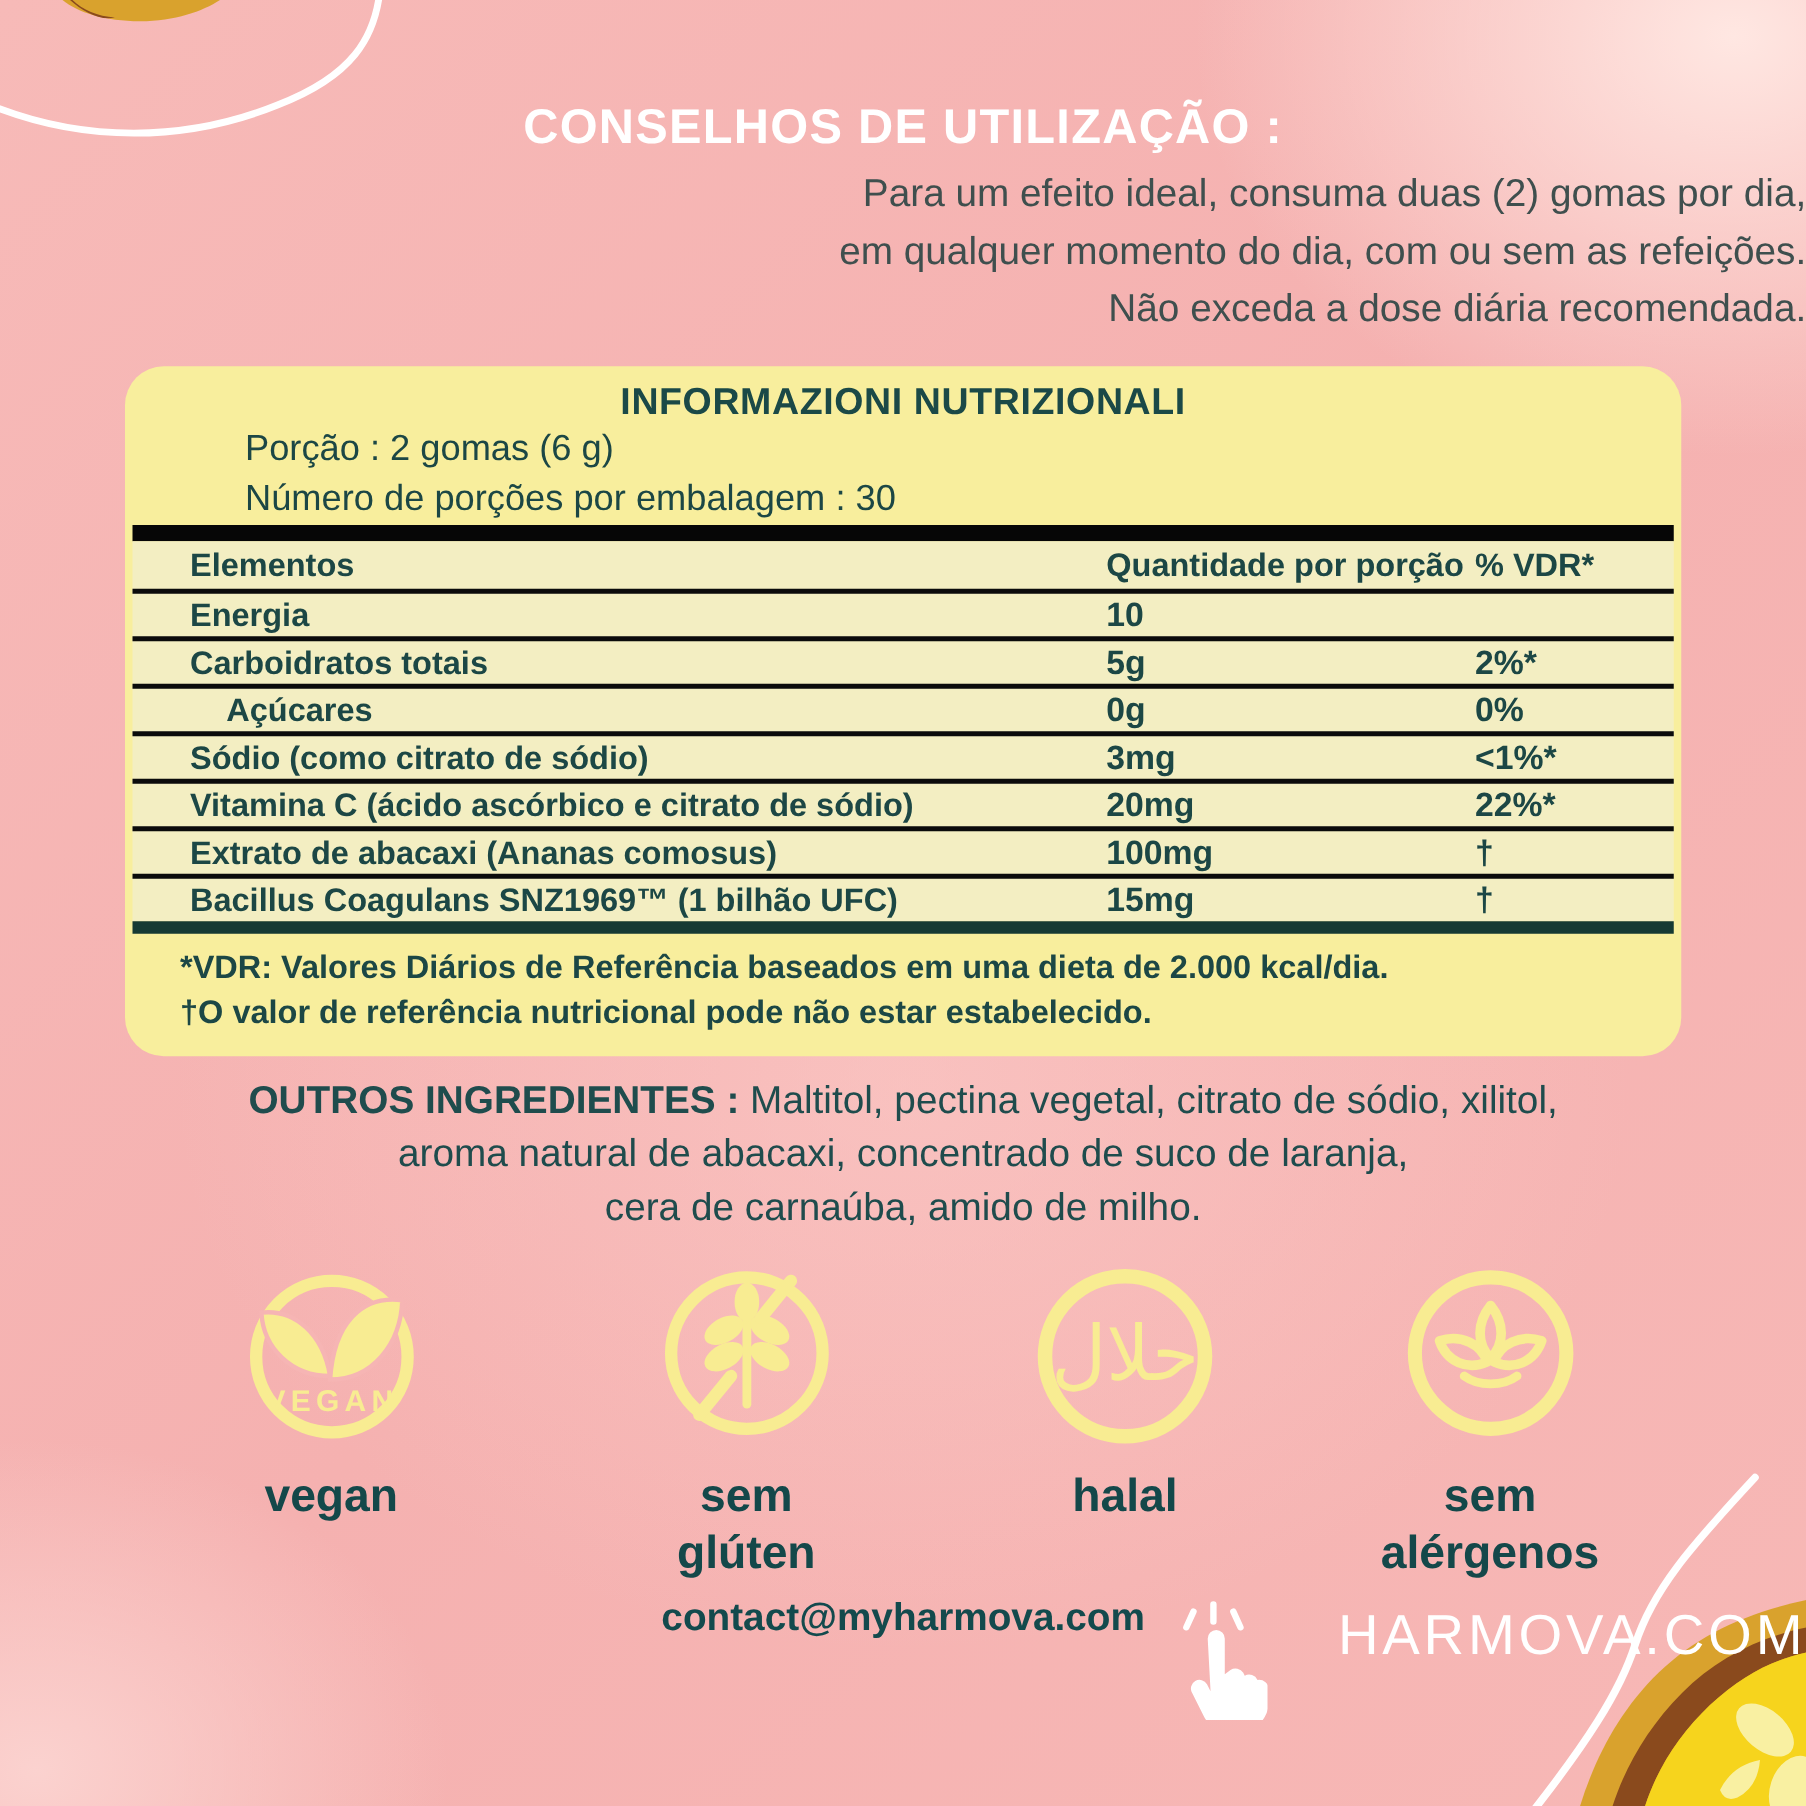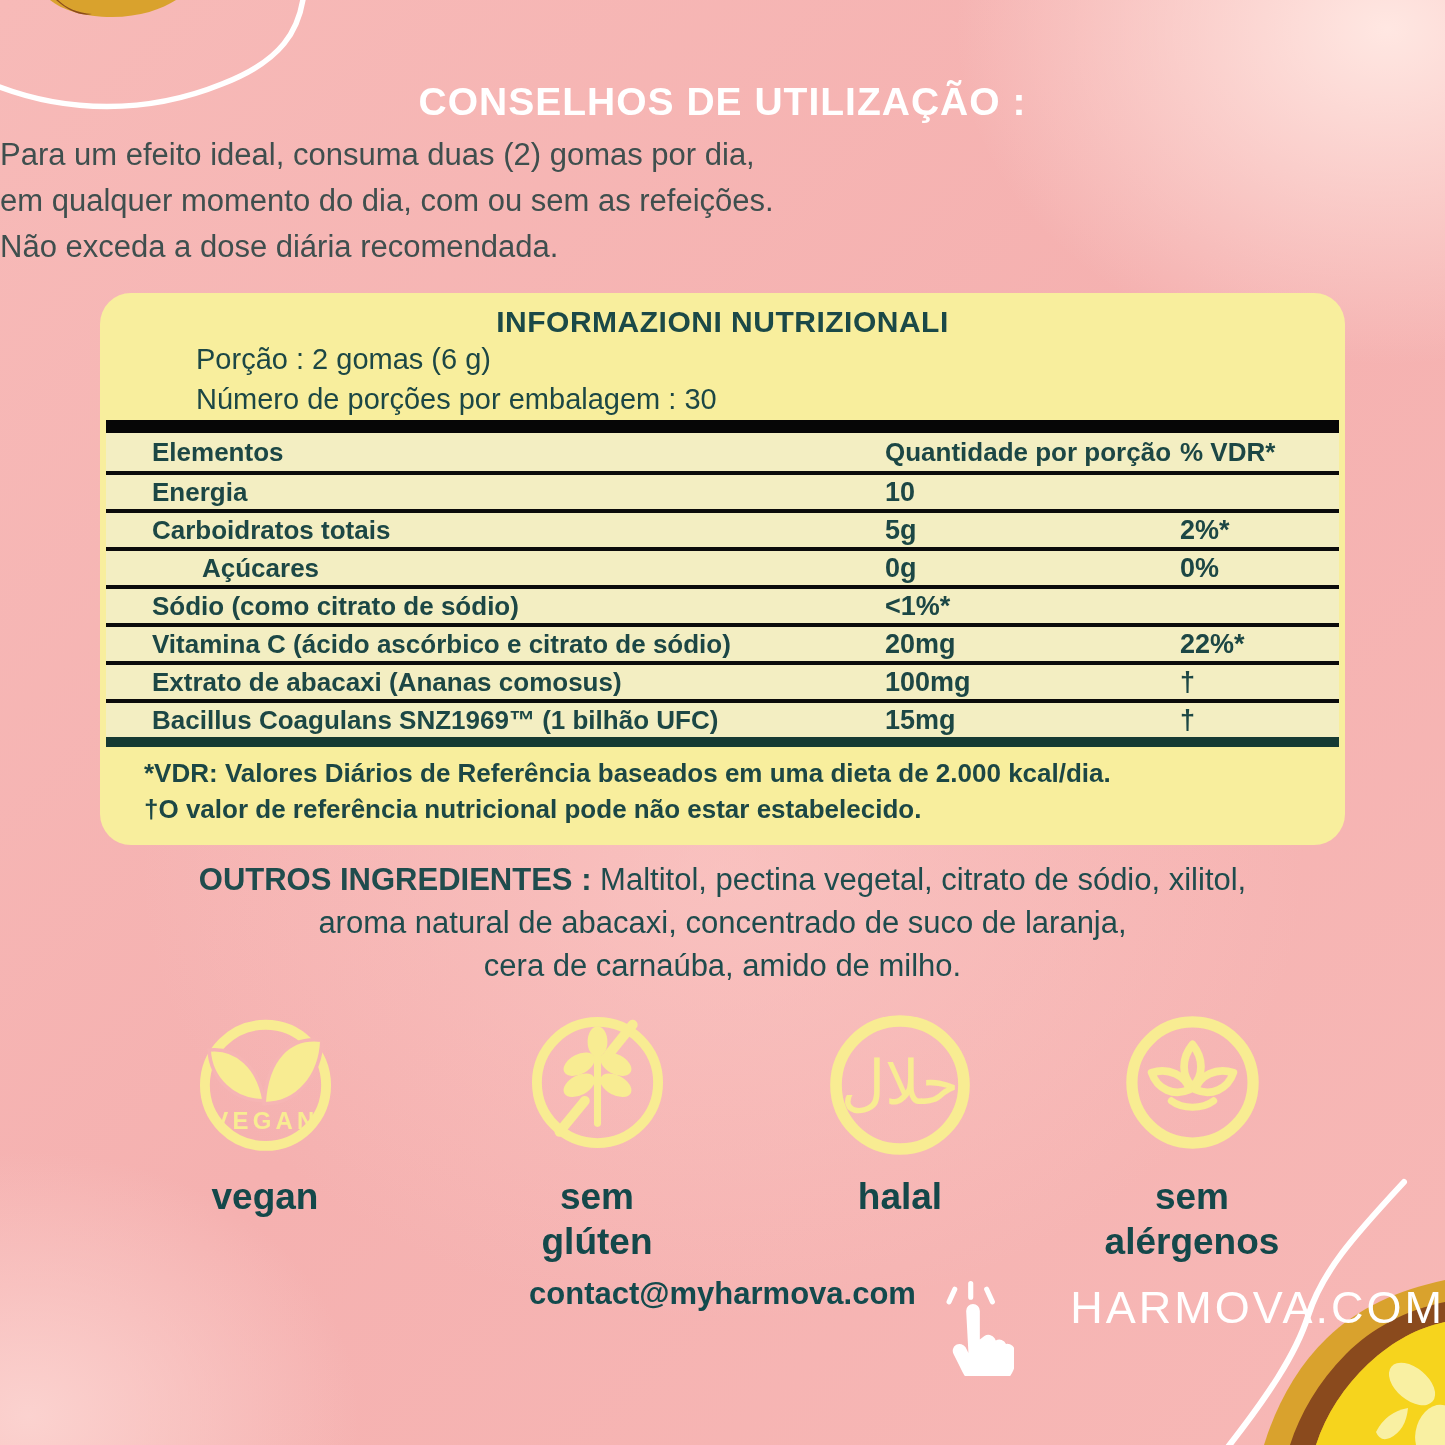--- a/index.html
+++ b/index.html
@@ -11,42 +11,42 @@
       radial-gradient(600px 480px at 2% 98%, #fbd2cf 0%, rgba(251,210,207,0) 55%),
       radial-gradient(900px 700px at 50% 60%, rgba(252,206,203,.55) 0%, rgba(252,206,203,0) 65%),
       linear-gradient(135deg,#f7bab8 0%,#f5b1b0 50%,#f7b8b6 100%);
   }
   .decor{position:absolute;inset:0;pointer-events:none;}
   .title{
     position:absolute;top:80px;left:0;width:100%;margin:0;text-align:center;
     color:#ffffff;font-size:39px;font-weight:bold;letter-spacing:1px;
   }
   .usage-body{
-    position:absolute;top:132px;left:0;width:100%;margin:0;text-align:left;
+    position:absolute;top:132px;left:0;width:100%;margin:0;text-align:right;
     color:#3f4f4e;font-size:31px;font-weight:500;line-height:46px;white-space:pre-line;
   }
   .panel{
     position:absolute;left:100px;top:293px;width:1245px;height:552px;
     background:#f8ee9d;border-radius:31px;
   }
   .panel h2{
     margin:0;position:absolute;top:12px;left:0;width:100%;text-align:center;
     color:#1b4947;font-size:30px;font-weight:bold;letter-spacing:.5px;
   }
   .portion{position:absolute;left:96px;top:46px;color:#1c4745;font-size:29px;line-height:40px;}
   .portion p{margin:0;}
   .portion b{font-weight:normal;}
   .ntable{position:absolute;left:6px;right:6px;top:127px;}
   .bar-top{height:13px;background:#060606;}
   .bar-bottom{height:10px;background:#163a33;}
   .trows{background:#f3eec2;}
   .trow{display:grid;grid-template-columns:779px 295px auto;align-items:center;height:34px;color:#1c4745;}
   .trow.thead{height:38px;font-weight:bold;font-size:26px;}
   .trow .c1{padding-left:46px;font-size:26px;font-weight:600;}
-  .trow .c1.indent{padding-left:96px;}
+  .trow .c1.indent{padding-left:75px;}
   .trow .c2,.trow .c3{font-size:27px;font-weight:bold;}
   .trow.thead .c2,.trow.thead .c3{font-size:26px;}
   .tsep{height:4px;background:#0b0b0b;}
   .footnotes{
     position:absolute;left:44px;top:462px;margin:0;color:#1c4745;
     font-size:26px;font-weight:bold;line-height:36px;white-space:pre-line;
   }
   .outros{
     position:absolute;top:858px;left:0;width:100%;margin:0;text-align:center;
     color:#1f4c4d;font-size:31px;line-height:43px;font-weight:500;
@@ -132,20 +132,21 @@
 
         <div class="trow">
           <div class="c1 indent">Açúcares</div>
           <div class="c2">0g</div>
           <div class="c3">0%</div>
         </div>
         <div class="tsep"></div>
 
         <div class="trow">
           <div class="c1">Sódio (como citrato de sódio)</div>
+          <div class="c2">3mg</div>
           <div class="c3">&lt;1%*</div>
         </div>
         <div class="tsep"></div>
 
         <div class="trow">
           <div class="c1">Vitamina C (ácido ascórbico e citrato de sódio)</div>
           <div class="c2">20mg</div>
           <div class="c3">22%*</div>
         </div>
         <div class="tsep"></div>

